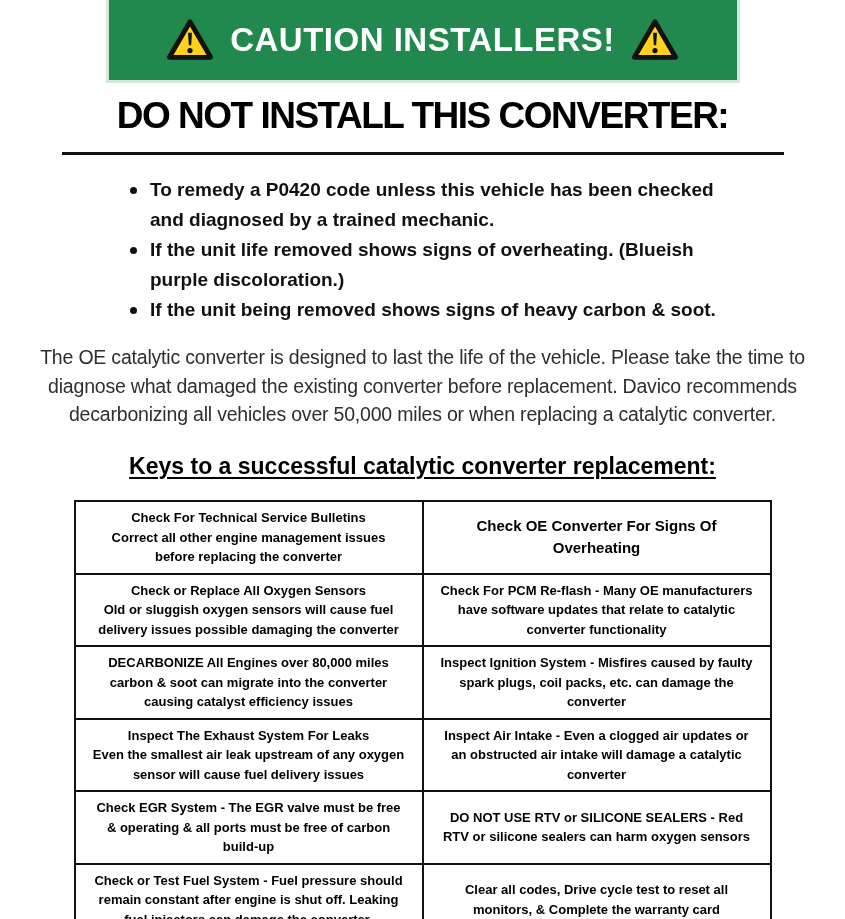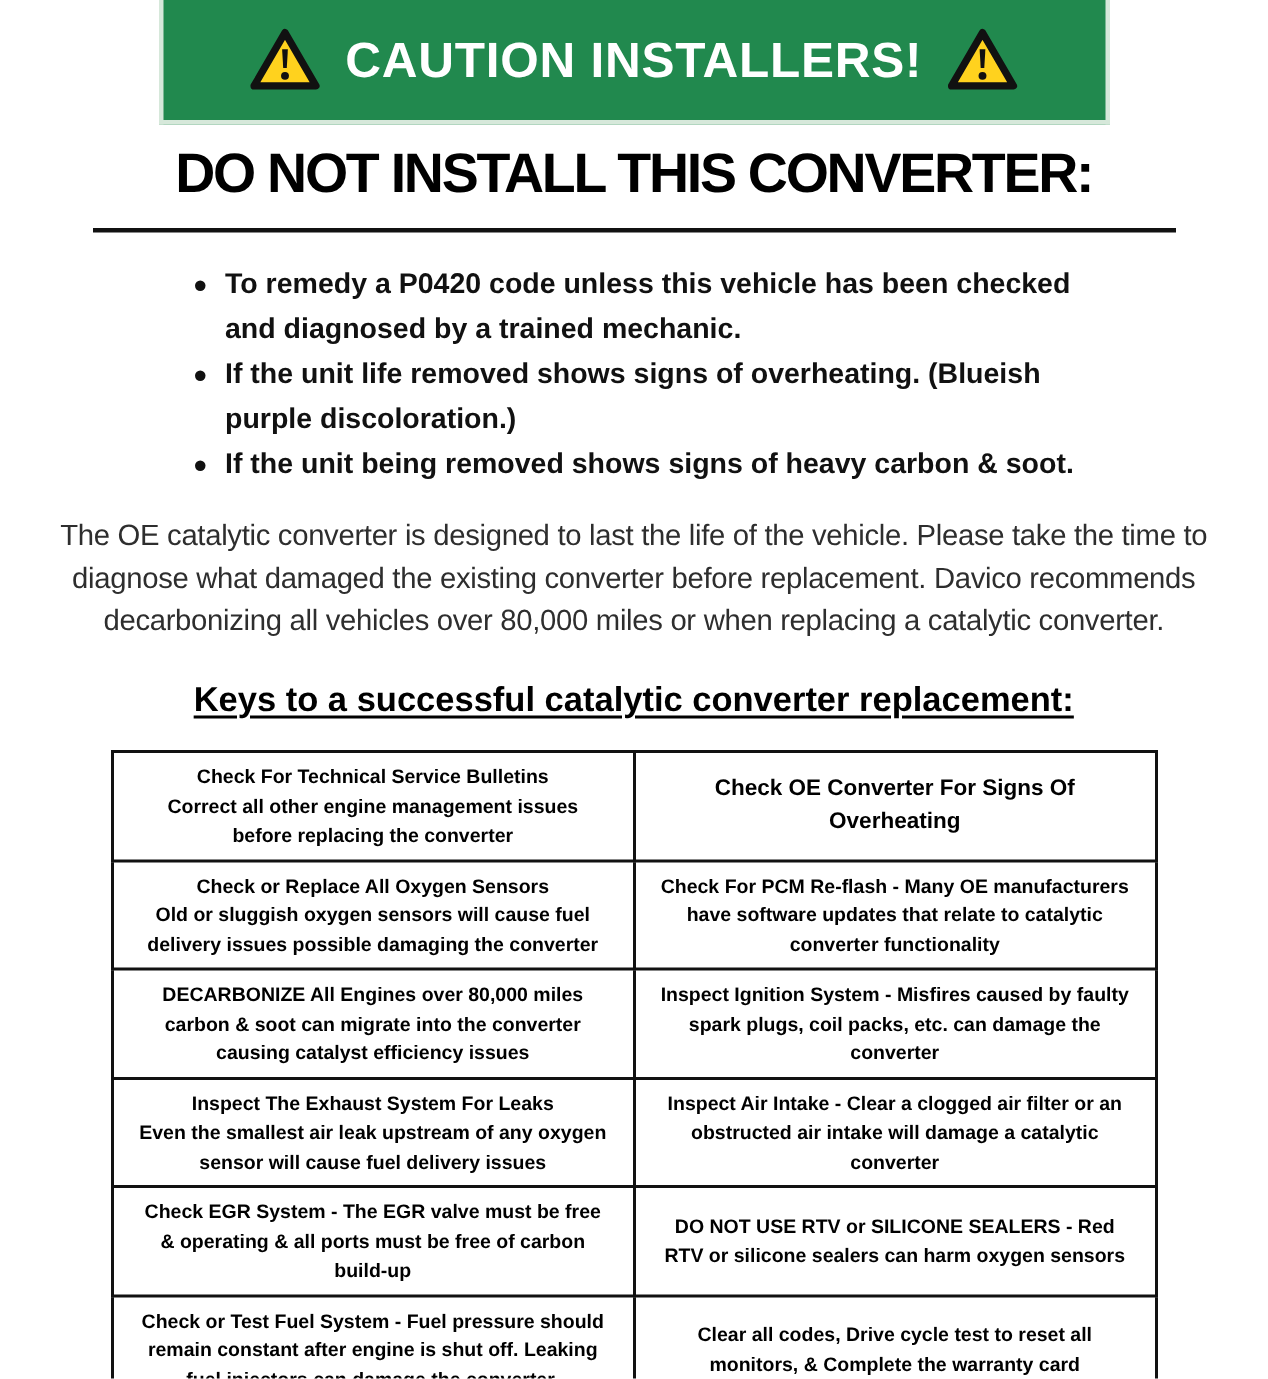--- a/index.html
+++ b/index.html
@@ -134,21 +134,21 @@
 <h1 class="main-title">DO NOT INSTALL THIS CONVERTER:</h1>
 
 <hr class="divider">
 
 <ul class="warnings">
   <li>To remedy a P0420 code unless this vehicle has been checked and diagnosed by a trained mechanic.</li>
   <li>If the unit life removed shows signs of overheating. (Blueish purple discoloration.)</li>
   <li>If the unit being removed shows signs of heavy carbon &amp; soot.</li>
 </ul>
 
-<p class="intro">The OE catalytic converter is designed to last the life of the vehicle. Please take the time to diagnose what damaged the existing converter before replacement. Davico recommends decarbonizing all vehicles over 80,000 miles or when replacing a catalytic converter.</p>
+<p class="intro">The OE catalytic converter is designed to last the life of the vehicle. Please take the time to diagnose what damaged the existing converter before replacement. Davico recommends decarbonizing all vehicles over 50,000 miles or when replacing a catalytic converter.</p>
 
 <h2 class="keys-heading">Keys to a successful catalytic converter replacement:</h2>
 
 <table class="checklist">
   <tbody>
     <tr>
       <td>Check For Technical Service Bulletins
 Correct all other engine management issues before replacing the converter</td>
       <td class="cell-lg">Check OE Converter For Signs Of Overheating</td>
     </tr>
@@ -157,21 +157,21 @@
 Old or sluggish oxygen sensors will cause fuel delivery issues possible damaging the converter</td>
       <td>Check For PCM Re-flash - Many OE manufacturers have software updates that relate to catalytic converter functionality</td>
     </tr>
     <tr>
       <td>DECARBONIZE All Engines over 80,000 miles carbon &amp; soot can migrate into the converter causing catalyst efficiency issues</td>
       <td>Inspect Ignition System - Misfires caused by faulty spark plugs, coil packs, etc. can damage the converter</td>
     </tr>
     <tr>
       <td>Inspect The Exhaust System For Leaks
 Even the smallest air leak upstream of any oxygen sensor will cause fuel delivery issues</td>
-      <td>Inspect Air Intake - Clear a clogged air filter or an obstructed air intake will damage a catalytic converter</td>
+      <td>Inspect Air Intake - Even a clogged air updates or an obstructed air intake will damage a catalytic converter</td>
     </tr>
     <tr>
       <td>Check EGR System - The EGR valve must be free &amp; operating &amp; all ports must be free of carbon build-up</td>
       <td>DO NOT USE RTV or SILICONE SEALERS - Red RTV or silicone sealers can harm oxygen sensors</td>
     </tr>
     <tr>
       <td>Check or Test Fuel System - Fuel pressure should remain constant after engine is shut off.  Leaking fuel injectors can damage the converter.</td>
       <td>Clear all codes,  Drive cycle test to reset all monitors, &amp; Complete the warranty card</td>
     </tr>
   </tbody>

